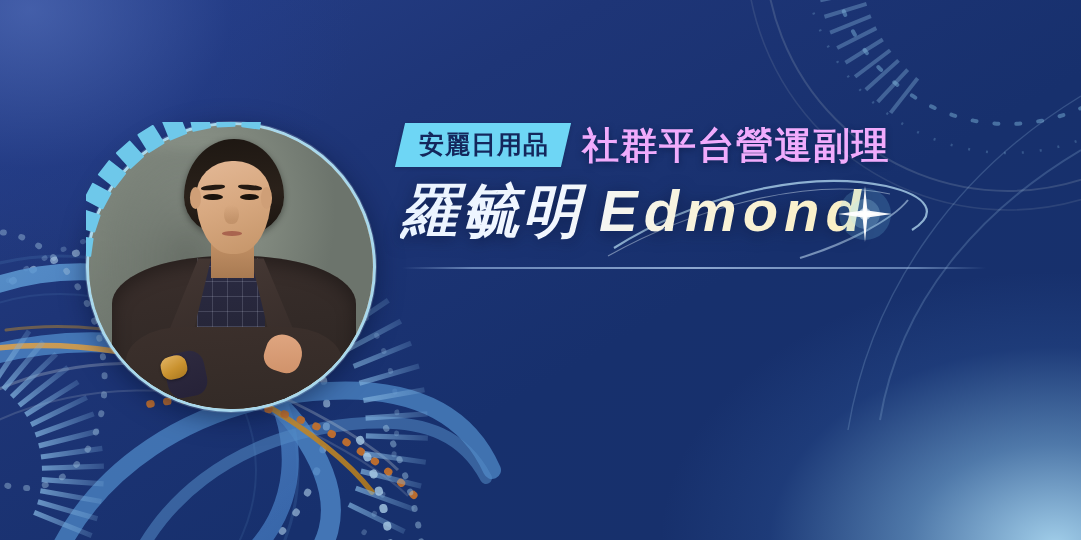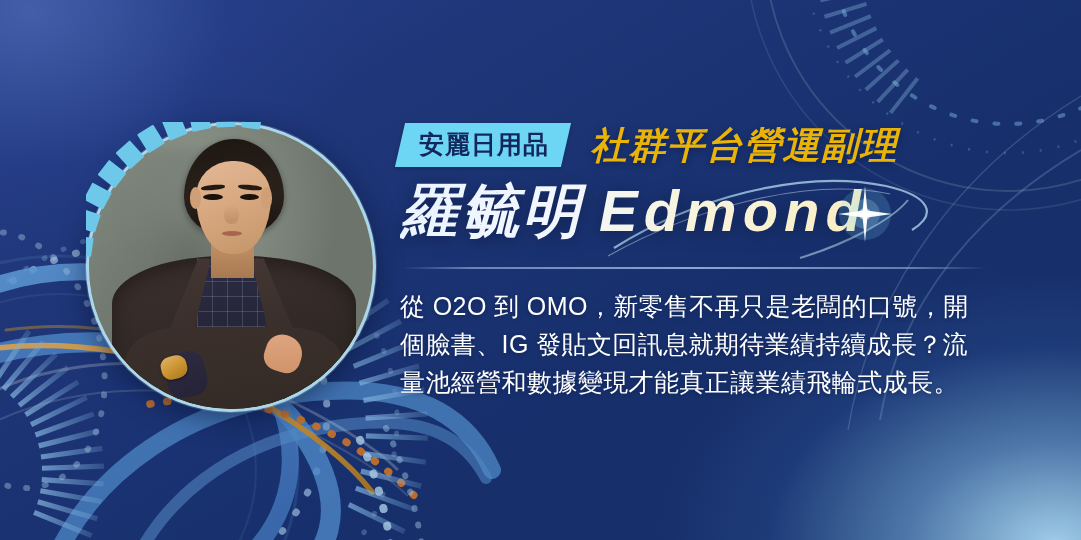--- a/index.html
+++ b/index.html
@@ -248,24 +248,23 @@
     font-size: 25px;
     line-height: 1;
     padding: 9px 17px 10px 19px;
     transform: skewX(-13deg);
     letter-spacing: 1px;
     white-space: nowrap;
     box-shadow: 0 1px 4px rgba(0,0,0,0.18);
   }
   .badge > span { display: inline-block; transform: skewX(13deg); }
   .role {
-    margin-left: 24px;
-    color: #eab308;
+    margin-left: 16px;
+    color: #f0abfc;
     font-weight: 700;
-    font-style: italic;
     font-size: 37px;
     line-height: 1;
     letter-spacing: 1.5px;
     white-space: nowrap;
     text-shadow: 0 2px 6px rgba(6,18,54,0.5);
   }
   .person-name {
     position: absolute;
     left: 0;
     top: 178px;
@@ -621,21 +620,20 @@
       </div>
       <div class="role">社群平台營運副理</div>
     </div>
 
     <div class="person-name">
       <span>羅毓明</span><span class="en">Edmond</span>
     </div>
 
     <div class="divider"></div>
 
-    <div class="desc">從 O2O 到 OMO，新零售不再只是老闆的口號，開個臉書、IG 發貼文回訊息就期待業績持續成長？流量池經營和數據變現才能真正讓業績飛輪式成長。</div>
   </div>
 
   <svg class="sparkle" viewBox="0 0 58 58" aria-hidden="true">
     <circle cx="29" cy="29" r="27" fill="url(#none)"></circle>
     <circle cx="29" cy="29" r="26" fill="#7fd3f5" opacity="0.18"></circle>
     <circle cx="29" cy="29" r="15" fill="#aee6fb" opacity="0.22"></circle>
     <circle cx="29" cy="29" r="6" fill="#eafaff" opacity="0.55"></circle>
     <path d="M29 1 L31.4 25.6 L56 29 L31.4 32.4 L29 57 L26.6 32.4 L2 29 L26.6 25.6 Z" fill="#ffffff" opacity="0.95"></path>
     <path d="M29 12 L30.3 27.2 L44 29 L30.3 30.8 L29 46 L27.7 30.8 L14 29 L27.7 27.2 Z" fill="#ffffff"></path>
   </svg>

